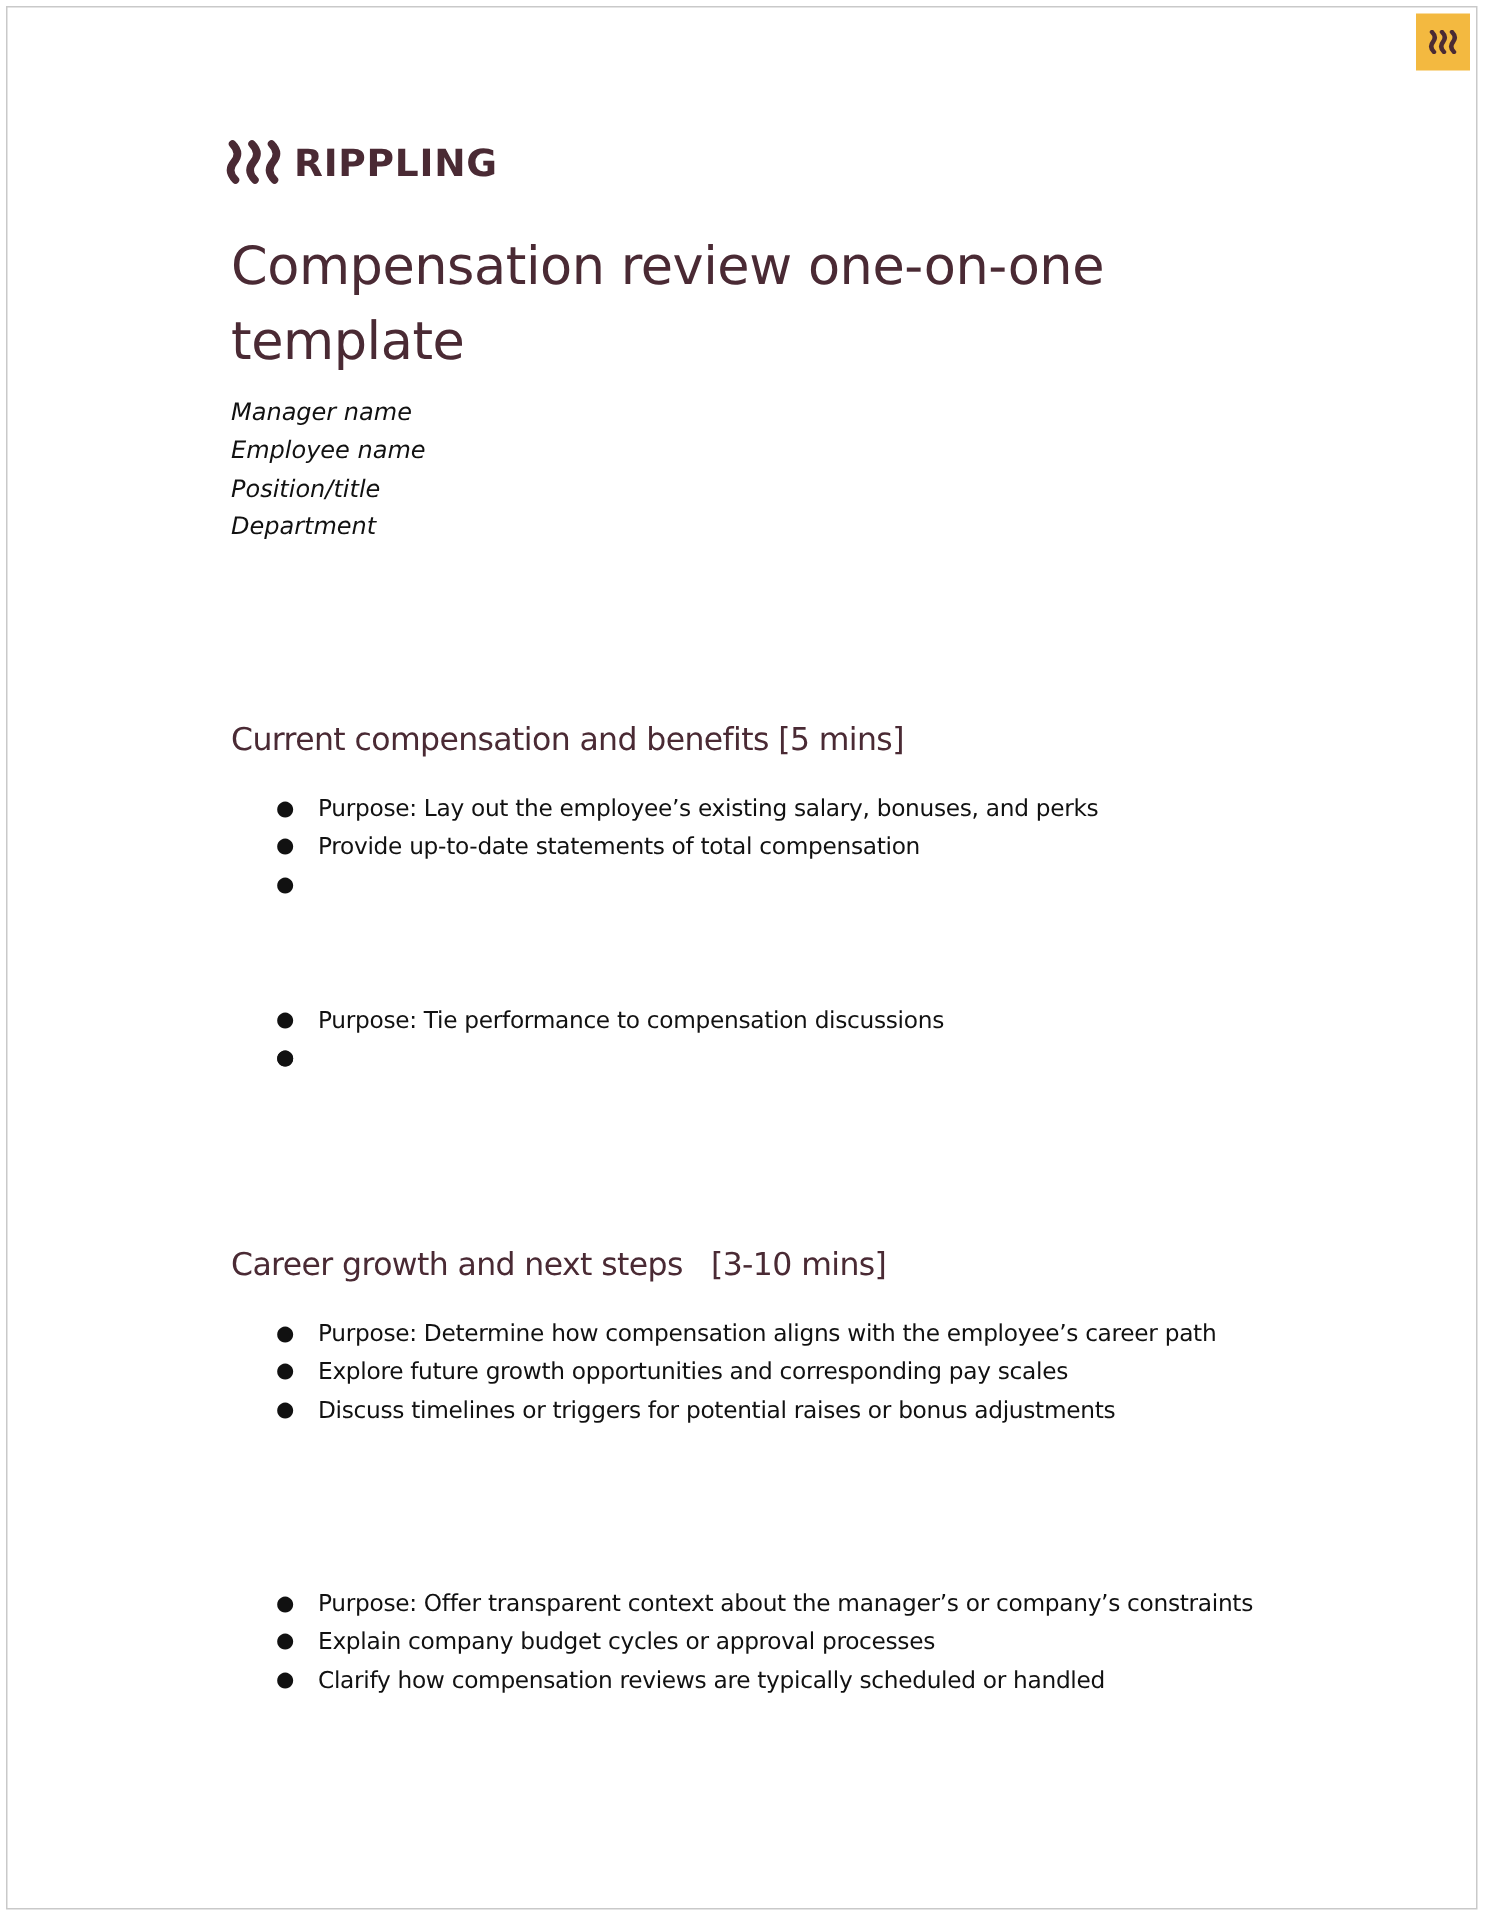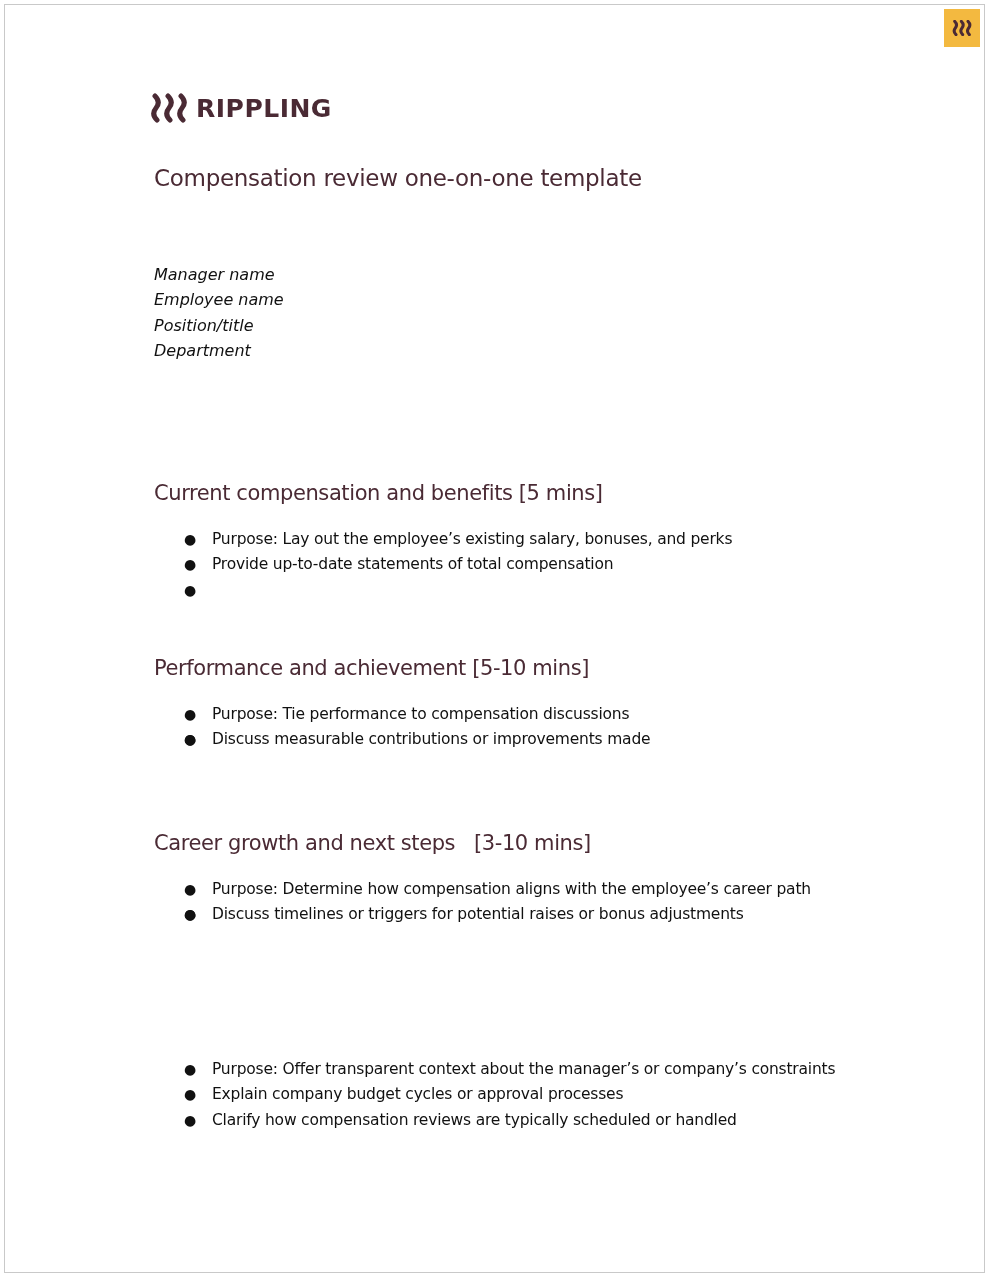--- a/index.html
+++ b/index.html
@@ -6,21 +6,21 @@
   body { width: 990px; height: 1278px; position: relative; overflow: hidden;
          font-family: "Liberation Sans", "DejaVu Sans", sans-serif; }
   .page { position: absolute; left: 4px; top: 4px; width: 981px; height: 1269px;
           border: 1px solid #c9c9c9; background: #fff; box-sizing: border-box; }
   .corner-badge { position: absolute; right: 4px; top: 4px; width: 36px; height: 38px;
                   background: #f3b940; display: flex; align-items: center; justify-content: center; }
   .logo { position: absolute; left: 145px; top: 88px; display: flex; align-items: center; justify-content: center; }
   .logo-word { font-family: "DejaVu Sans", sans-serif; font-weight: bold; font-size: 25px;
                color: #4a2a34; letter-spacing: 0.5px; margin-left: 8px; }
   .title { position: absolute; left: 149px; top: 148px; width: 700px; margin: 0;
-           font-family: "DejaVu Sans", sans-serif; font-weight: normal; font-size: 23px;
+           font-family: "DejaVu Sans", sans-serif; font-weight: normal; font-size: 35px;
            line-height: 50px; color: #4a2a34; letter-spacing: -0.3px; }
   .meta { position: absolute; left: 149px; top: 257px; }
   .meta div { font-family: "DejaVu Sans", sans-serif; font-size: 16px; line-height: 25.3px; color: #111; font-style: italic; }
   .section { position: absolute; left: 149px; }
   .section h2 { margin: 0; font-family: "DejaVu Sans", sans-serif; font-weight: normal;
                 font-size: 21px; line-height: 34px; color: #4a2a34; letter-spacing: -0.4px; white-space: pre; }
   .section ul { list-style: none; margin: 17px 0 0 0; padding: 0; }
   .section li { position: relative; padding-left: 58px; font-family: "DejaVu Sans", sans-serif;
                 font-size: 15.5px; line-height: 25.3px; color: #111; letter-spacing: -0.2px; white-space: nowrap; }
   .section li .bullet { position: absolute; left: 30px; top: 0; font-size: 14px; }
@@ -63,33 +63,32 @@
   <div class="section" style="top:471px">
     <h2>Current compensation and benefits [5 mins]</h2>
     <ul>
       <li><span class="bullet">●</span><span>Purpose: Lay out the employee’s existing salary, bonuses, and perks</span></li>
       <li><span class="bullet">●</span><span>Provide up-to-date statements of total compensation</span></li>
       <li><span class="bullet">●</span></li>
     </ul>
   </div>
 
   <div class="section" style="top:646px">
-    <h2>Performance and achievement [5-10 mins]</h2>
     <ul>
       <li><span class="bullet">●</span><span>Purpose: Tie performance to compensation discussions</span></li>
       <li><span class="bullet">●</span></li>
-      <li><span class="bullet">●</span><span>Discuss measurable contributions or improvements made</span></li>
+      <li><span class="bullet">●</span></li>
     </ul>
   </div>
 
   <div class="section" style="top:821px">
     <h2>Career growth and next steps   [3-10 mins]</h2>
     <ul>
       <li><span class="bullet">●</span><span>Purpose: Determine how compensation aligns with the employee’s career path</span></li>
-      <li><span class="bullet">●</span></li>
+      <li><span class="bullet">●</span><span>Explore future growth opportunities and corresponding pay scales</span></li>
       <li><span class="bullet">●</span><span>Discuss timelines or triggers for potential raises or bonus adjustments</span></li>
     </ul>
   </div>
 
   <div class="section" style="top:1035px">
     <ul>
       <li><span class="bullet">●</span><span>Purpose: Offer transparent context about the manager’s or company’s constraints</span></li>
       <li><span class="bullet">●</span><span>Explain company budget cycles or approval processes</span></li>
       <li><span class="bullet">●</span><span>Clarify how compensation reviews are typically scheduled or handled</span></li>
     </ul>

